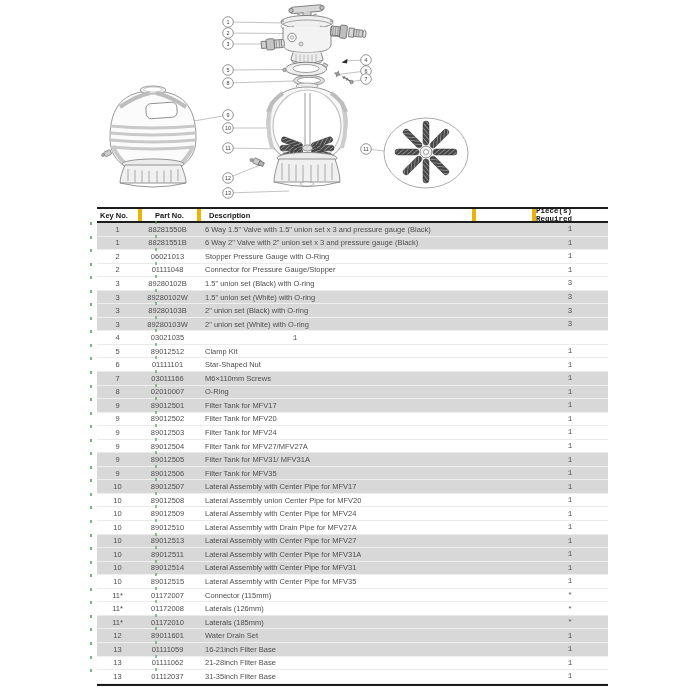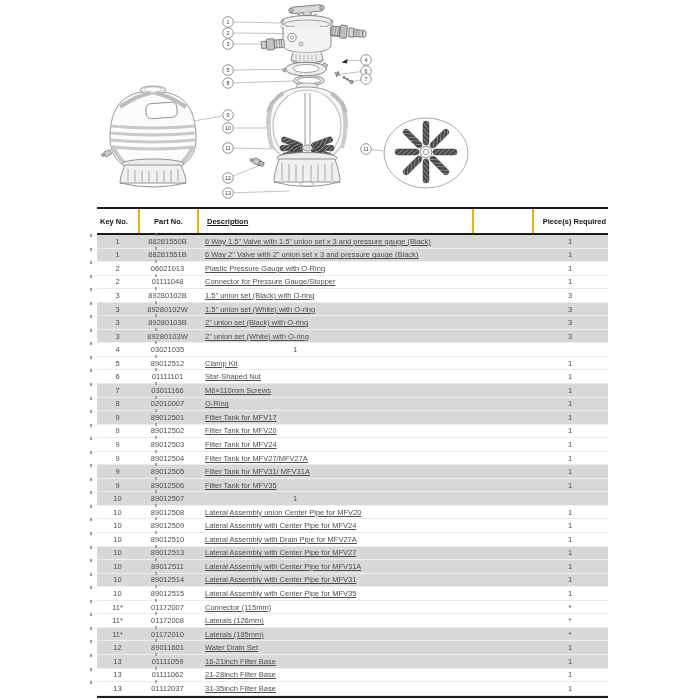--- a/index.html
+++ b/index.html
@@ -2,29 +2,29 @@
 <html><head>
 <meta charset="utf-8">
 <style>
   html,body{margin:0;padding:0;background:#fff;}
   .page{position:relative;width:700px;height:700px;background:#ffffff;overflow:hidden;
         font-family:"Liberation Sans",sans-serif;}
   svg text{font-family:"Liberation Sans",sans-serif;}
 
   
   .parts-table{position:absolute;left:97px;top:207px;width:511px;}
-  .thead{display:flex;height:28px;border-top:2px solid #1c1c1c;border-bottom:2px solid #1c1c1c;
+  .thead{display:flex;height:16px;border-top:2px solid #1c1c1c;border-bottom:2px solid #1c1c1c;
          font-size:7.5px;font-weight:bold;color:#141414;box-sizing:border-box;}
-  .thead .c{display:flex;align-items:center;height:100%;box-sizing:border-box;border-left:2px solid #eab308;}
+  .thead .c{display:flex;align-items:center;height:100%;box-sizing:border-box;border-left:4px solid #eab308;}
   .thead .c:first-child{border-left:none;}
   .c.key{width:41px;}
   .c.part{width:59px;}
-  .c.desc{width:275px;text-decoration:underline;}
+  .c.desc{width:275px;}
   .c.blank{width:60px;}
-  .c.pieces{width:76px;}
+  .c.pieces{width:76px;font-family:Liberation Mono, monospace;}
   .thead .key{padding-left:3px;}
   .thead .part{justify-content:center;}
   .thead .desc{padding-left:8px;}
   .thead .pieces{justify-content:flex-end;padding-right:2px;}
 
   .tbody{border-bottom:2px solid #1c1c1c;}
   .trow{display:flex;height:13.56px;font-size:7.5px;color:#4e4e4e;align-items:center;
         position:relative;box-sizing:border-box;border-bottom:1px solid rgba(0,0,0,0.08);}
   .trow.shaded{background:#d8d8d8;border-bottom:1px solid rgba(255,255,255,0.6);}
   .trow .key,.trow .part,.trow .pieces{display:flex;justify-content:center;}
@@ -315,21 +315,21 @@
         <div class="trow shaded">
     <div class="c key">1</div>
     <div class="c part">88281551B</div>
     <div class="c desc">6 Way 2" Valve with 2" union set x 3 and pressure gauge (Black)</div>
     <div class="c blank"></div>
     <div class="c pieces">1</div>
   </div>
         <div class="trow">
     <div class="c key">2</div>
     <div class="c part">06021013</div>
-    <div class="c desc">Plastic Pressure Gauge with O-Ring</div>
+    <div class="c desc">Stopper Pressure Gauge with O-Ring</div>
     <div class="c blank"></div>
     <div class="c pieces">1</div>
   </div>
         <div class="trow">
     <div class="c key">2</div>
     <div class="c part">01111048</div>
     <div class="c desc">Connector for Pressure Gauge/Stopper</div>
     <div class="c blank"></div>
     <div class="c pieces">1</div>
   </div>
@@ -433,20 +433,21 @@
         <div class="trow shaded">
     <div class="c key">9</div>
     <div class="c part">89012506</div>
     <div class="c desc">Filter Tank for MFV35</div>
     <div class="c blank"></div>
     <div class="c pieces">1</div>
   </div>
         <div class="trow shaded">
     <div class="c key">10</div>
     <div class="c part">89012507</div>
+    <div class="c desc">Lateral Assembly with Center Pipe for MFV17</div>
     <div class="c blank"></div>
     <div class="c pieces">1</div>
   </div>
         <div class="trow">
     <div class="c key">10</div>
     <div class="c part">89012508</div>
     <div class="c desc">Lateral Assembly union Center Pipe for MFV20</div>
     <div class="c blank"></div>
     <div class="c pieces">1</div>
   </div>

